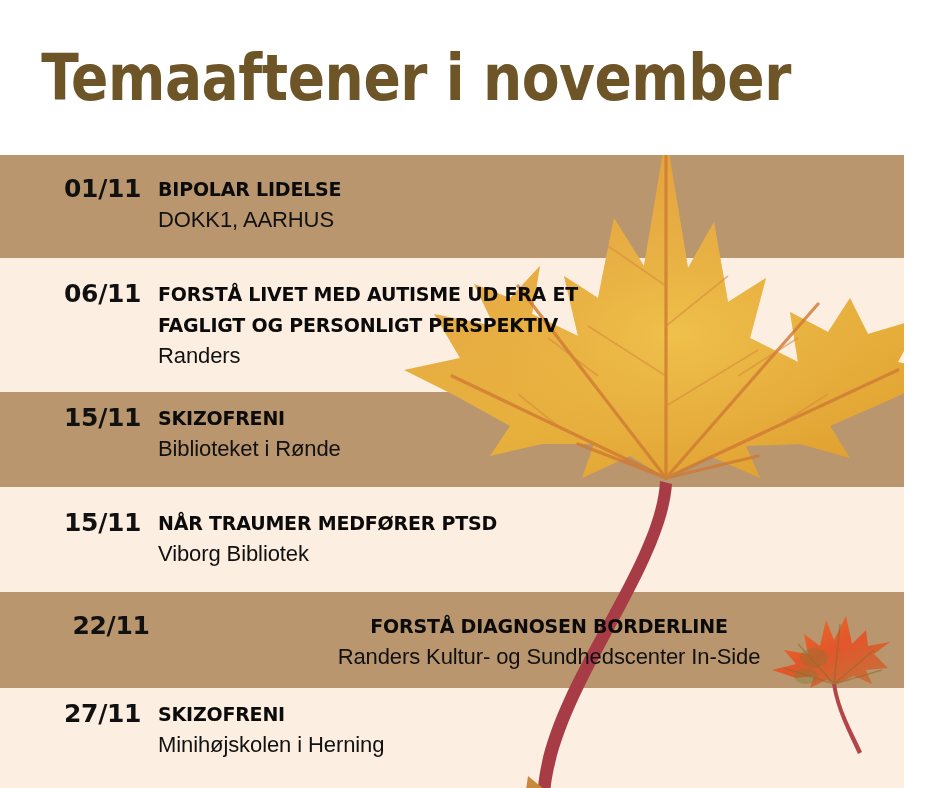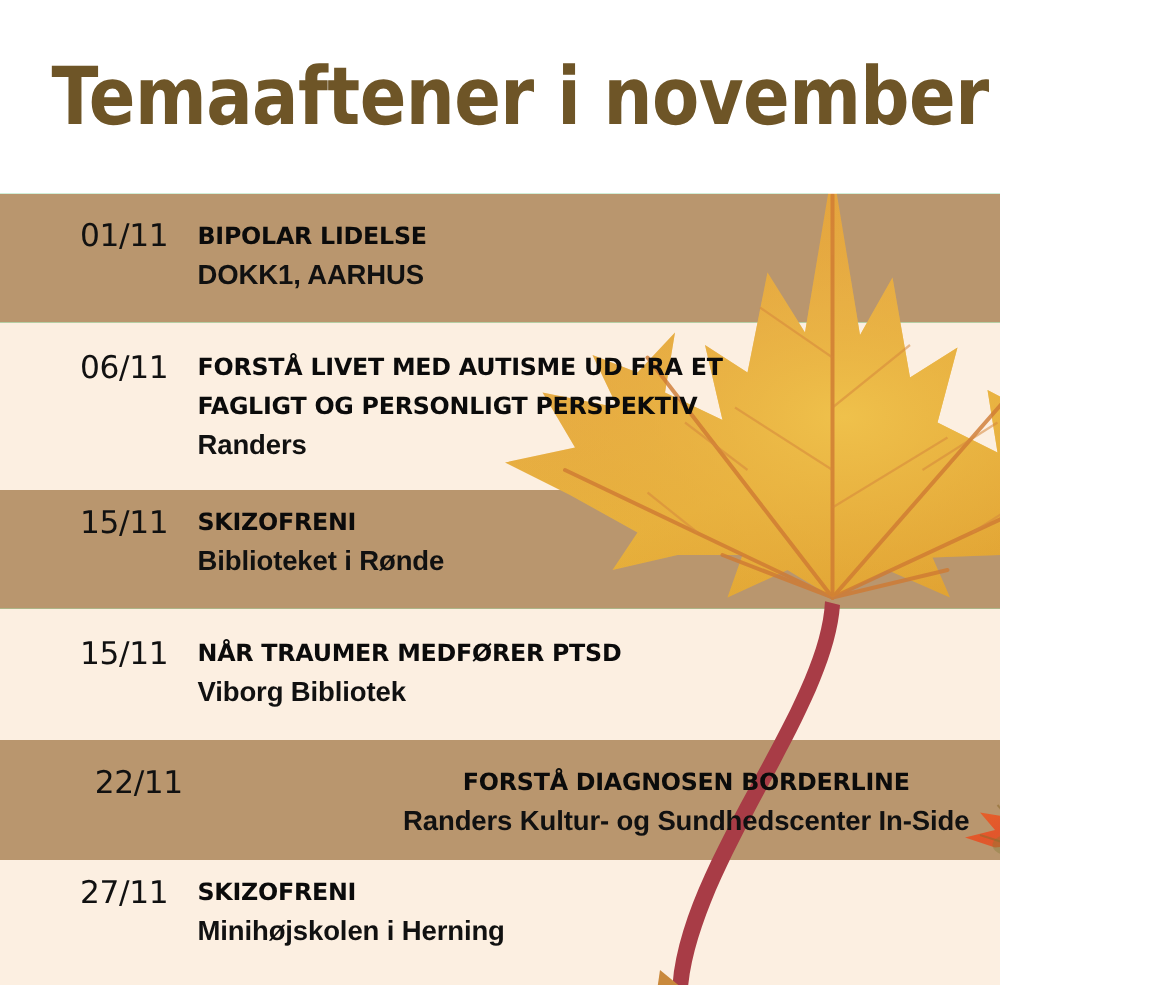--- a/index.html
+++ b/index.html
@@ -8,23 +8,23 @@
     background: #ffffff;
   }
   body {
     width: 940px;
     height: 788px;
     overflow: hidden;
     font-family: "Liberation Sans", sans-serif;
   }
   #poster {
     position: relative;
-    width: 800px;
-    height: 788px;
-    background: #22c55e;
+    width: 904px;
+    height: 788px;
+    background: #fdba74;
     overflow: hidden;
   }
 
   
   #title-bar {
     position: absolute;
     left: 0; top: 0;
     width: 940px;
     height: 155px;
     background: #ffffff;
@@ -97,21 +97,21 @@
     width: 940px;
     display: flex;
     align-items: flex-start;
   }
   .row-date {
     width: 158px;
     flex: 0 0 158px;
     padding-left: 64px;
     box-sizing: border-box;
     font-family: "DejaVu Sans", sans-serif;
-    font-weight: 400;
+    font-weight: 700;
     font-size: 25px;
     line-height: 30px;
     color: #111111;
     letter-spacing: -0.3px;
     white-space: nowrap;
   }
   .row-body {
     flex: 1 1 auto;
     padding-left: 0px;
   }
@@ -119,21 +119,21 @@
     font-family: "DejaVu Sans", sans-serif;
     font-weight: 700;
     font-size: 19px;
     line-height: 31px;
     letter-spacing: -0.2px;
     color: #0b0b0b;
     white-space: pre-line;
   }
   .row-venue {
     font-family: "Liberation Sans", sans-serif;
-    font-weight: 700;
+    font-weight: 400;
     font-size: 22px;
     line-height: 28px;
     letter-spacing: -0.1px;
     color: #111111;
     margin-top: 1px;
     white-space: nowrap;
   }
 </style>
 </head>
 <body>

